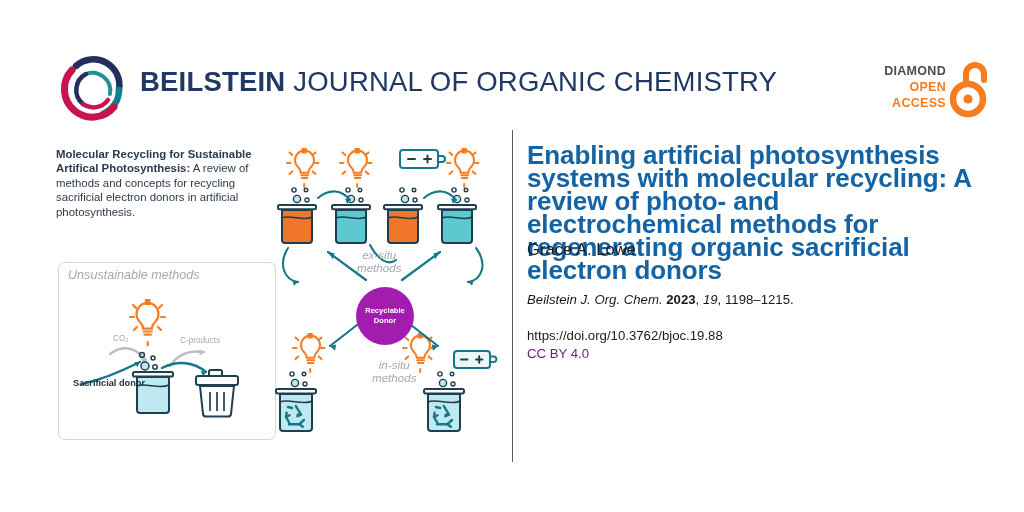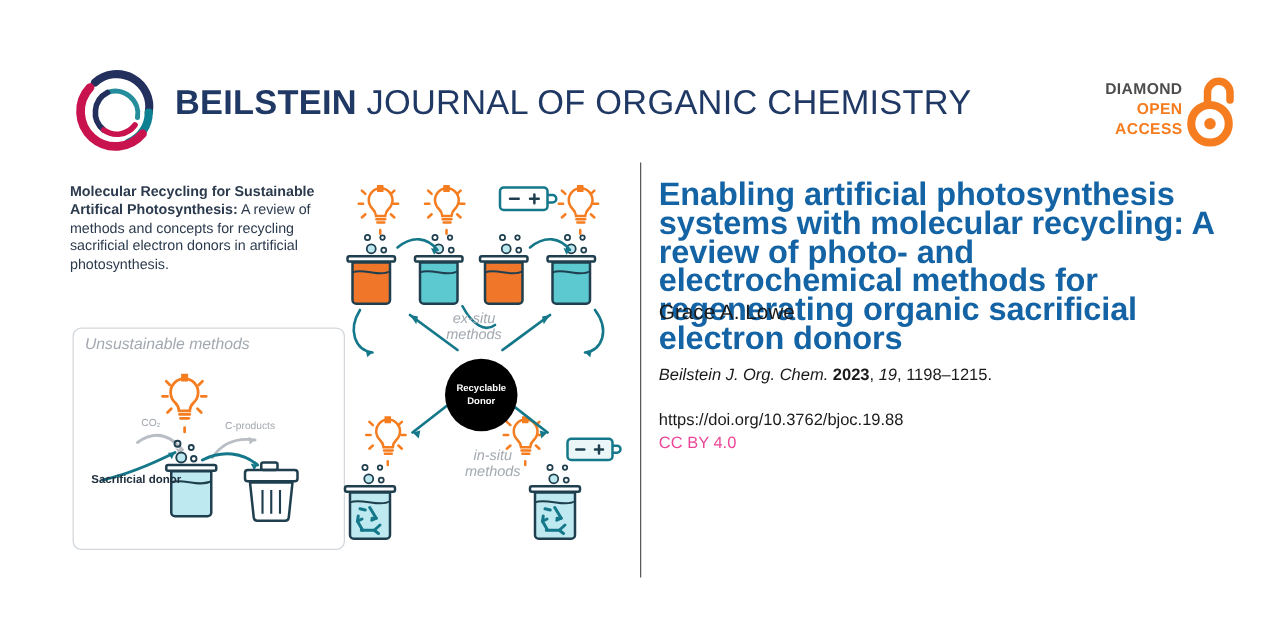--- a/index.html
+++ b/index.html
@@ -144,21 +144,21 @@
     white-space: nowrap;
   }
   #label-exsitu { left: 357px; top: 248px; }
   #label-insitu { left: 356px; top: 358px; margin-left: 16px; }
 
   #center-node {
     position: absolute;
     left: 356px; top: 287px;
     width: 58px; height: 58px;
     border-radius: 50%;
-    background: #000000;
+    background: #a21caf;
     color: #ffffff;
     font-size: 7.6px;
     font-weight: bold;
     line-height: 9.6px;
     text-align: center;
     display: flex;
     align-items: center;
     justify-content: center;
   }
 
@@ -191,21 +191,21 @@
     position: absolute;
     left: 527px; top: 327px;
     font-size: 13.2px;
     line-height: 18.4px;
     color: #1a1a1a;
   }
   #article-license {
     position: absolute;
     left: 527px; top: 346px;
     font-size: 13.2px;
-    color: #ec4899;
+    color: #701a75;
   }
   svg { display: block; overflow: visible; }
 </style>
 </head>
 <body>
 
 <div id="header">
 
   <div id="logo-mark">
     <svg width="74" height="74" viewBox="0 0 74 74">

